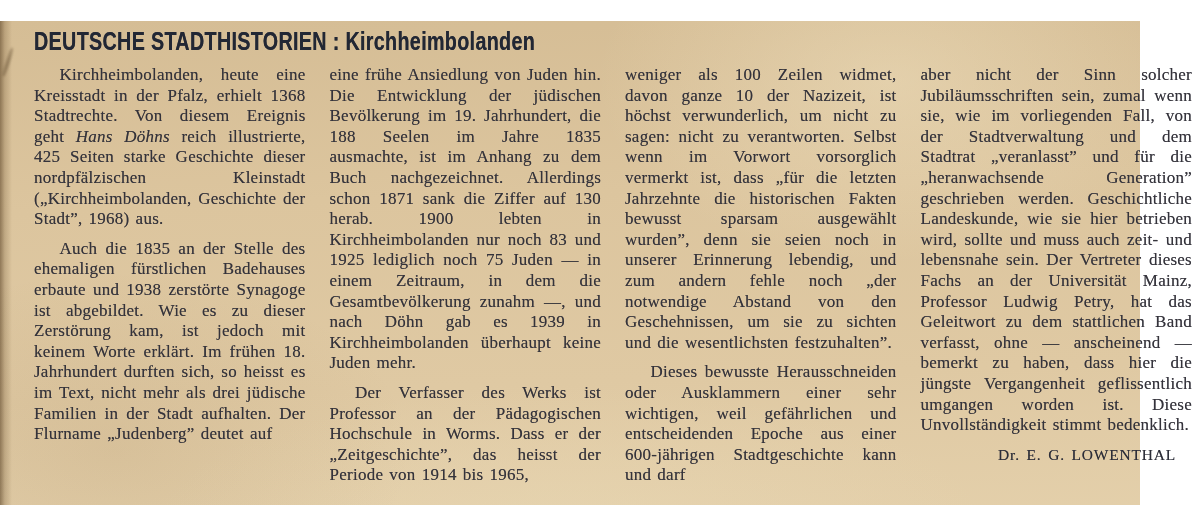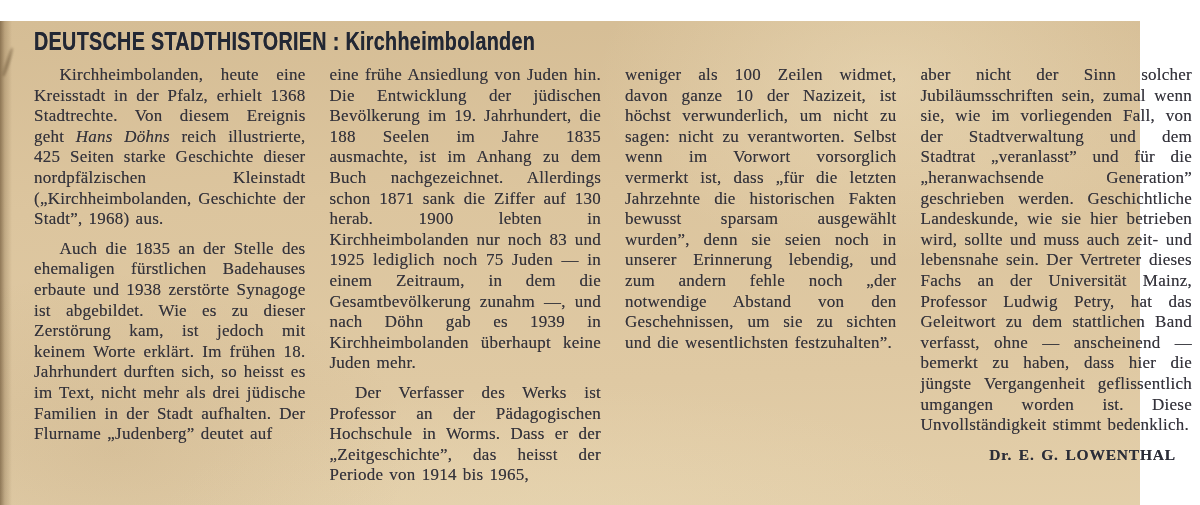--- a/index.html
+++ b/index.html
@@ -77,21 +77,21 @@
     text-shadow: 0 0 0.5px rgba(45,44,55,0.55);
     hyphens: auto;
   }
   .col p { margin: 0; }
   .col p + p { margin-top: 9px; }
   p.indent { text-indent: 1.5em; }
   .person { font-style: italic; }
   .signature {
     text-align: right;
     padding-right: 16px;
-    font-weight: bold;
+    font-weight: normal;
     font-size: 15.5px;
     letter-spacing: 0.8px;
     word-spacing: 2px;
     color: #2b2d38;
   }
 </style>
 </head>
 <body>
 
 <div class="paper">
@@ -105,20 +105,21 @@
       <p class="indent">Auch die 1835 an der Stelle des ehemaligen fürstlichen Badehauses erbaute und 1938 zerstörte Synagoge ist abgebildet. Wie es zu dieser Zerstörung kam, ist jedoch mit keinem Worte erklärt. Im frühen 18. Jahrhundert durften sich, so heisst es im Text, nicht mehr als drei jüdische Familien in der Stadt aufhalten. Der Flurname „Judenberg” deutet auf</p>
     </div>
 
     <div class="col">
       <p>eine frühe Ansiedlung von Juden hin. Die Entwicklung der jüdischen Bevölkerung im 19. Jahrhundert, die 188 Seelen im Jahre 1835 ausmachte, ist im Anhang zu dem Buch nachgezeichnet. Allerdings schon 1871 sank die Ziffer auf 130 herab. 1900 lebten in Kirchheimbolanden nur noch 83 und 1925 lediglich noch 75 Juden — in einem Zeitraum, in dem die Gesamtbevölkerung zunahm —, und nach Döhn gab es 1939 in Kirchheimbolanden überhaupt keine Juden mehr.</p>
       <p class="indent">Der Verfasser des Werks ist Professor an der Pädagogischen Hochschule in Worms. Dass er der „Zeitgeschichte”, das heisst der Periode von 1914 bis 1965,</p>
     </div>
 
     <div class="col">
       <p>weniger als 100 Zeilen widmet, davon ganze 10 der Nazizeit, ist höchst verwunderlich, um nicht zu sagen: nicht zu verantworten. Selbst wenn im Vorwort vorsorglich vermerkt ist, dass „für die letzten Jahrzehnte die historischen Fakten bewusst sparsam ausgewählt wurden”, denn sie seien noch in unserer Erinnerung lebendig, und zum andern fehle noch „der notwendige Abstand von den Geschehnissen, um sie zu sichten und die wesentlichsten festzuhalten”.</p>
+      <p class="indent">Dieses bewusste Herausschneiden oder Ausklammern einer sehr wichtigen, weil gefährlichen und entscheidenden Epoche aus einer 600-jährigen Stadtgeschichte kann und darf</p>
     </div>
 
     <div class="col">
       <p>aber nicht der Sinn solcher Jubiläumsschriften sein, zumal wenn sie, wie im vorliegenden Fall, von der Stadtverwaltung und dem Stadtrat „veranlasst” und für die „heranwachsende Generation” geschrieben werden. Geschichtliche Landeskunde, wie sie hier betrieben wird, sollte und muss auch zeit- und lebensnahe sein. Der Vertreter dieses Fachs an der Universität Mainz, Professor Ludwig Petry, hat das Geleitwort zu dem stattlichen Band verfasst, ohne — anscheinend — bemerkt zu haben, dass hier die jüngste Vergangenheit geflissentlich umgangen worden ist. Diese Unvollständigkeit stimmt bedenklich.</p>
       <p class="signature">Dr. E. G. LOWENTHAL</p>
     </div>
 
   </div>
 </div>
 

